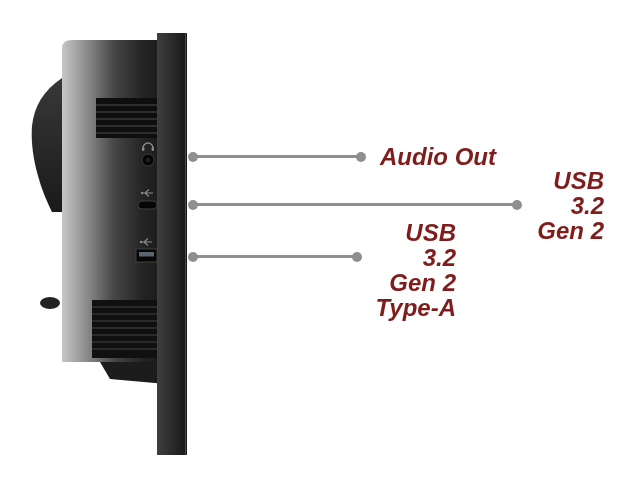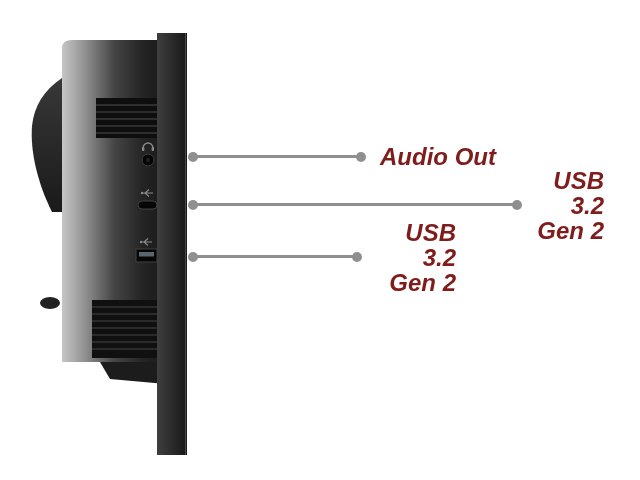--- a/index.html
+++ b/index.html
@@ -123,15 +123,16 @@
     <div>Gen 2</div>
   </div>
 
   <div class="callout-line" style="left:192px;top:255px;width:166px;">
     <span class="dot start"></span>
     <span class="dot end"></span>
   </div>
   <div class="label center" style="left:370px;top:220px;width:86px;">
     <div>USB 3.2</div>
     <div>Gen 2</div>
+    <div>Type-A</div>
   </div>
 
 </div>
 
 </body></html>

